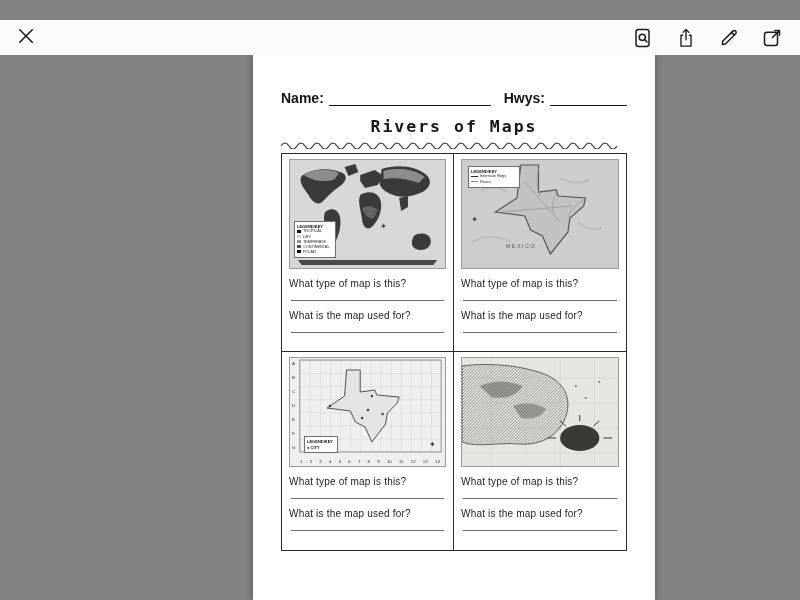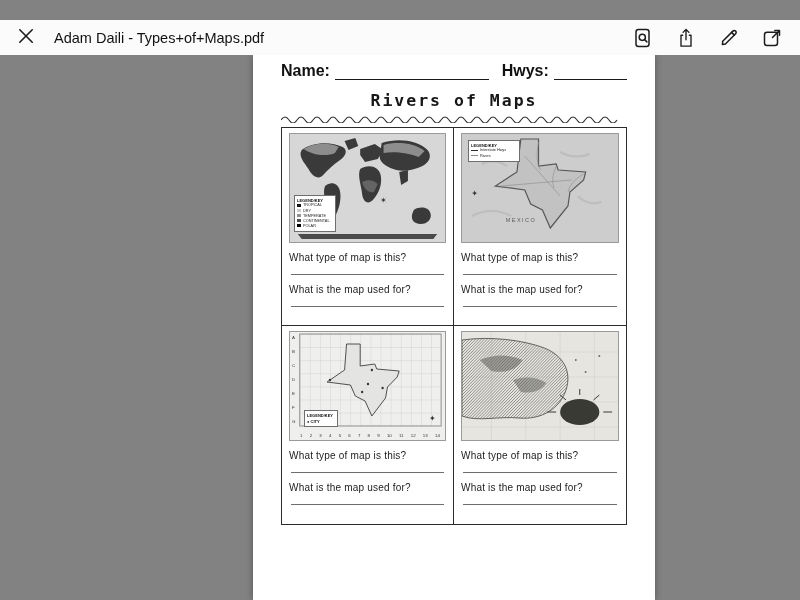--- a/index.html
+++ b/index.html
@@ -24,21 +24,21 @@
   .tb-icon { width:20px; height:20px; cursor:pointer; }
   .tb-icon svg { width:100%; height:100%; stroke:#1c1c1c; fill:none; stroke-width:1.5;
     stroke-linecap:round; stroke-linejoin:round; }
   .close-btn svg { width:16px; height:16px; stroke:#1c1c1c; fill:none; stroke-width:1.8; stroke-linecap:round; }
 
   
   .content { position:absolute; top:55px; left:0; right:0; bottom:0; background:#828282; }
   .pdf-page { position:absolute; left:253px; top:0; width:402px; height:545px; background:#ffffff;
     box-shadow:0 0 7px rgba(0,0,0,0.35); padding:7px 28px 0; }
 
-  .name-date-row { display:flex; align-items:flex-end; font-size:16px; font-weight:bold; color:#111; gap:5px; }
+  .name-date-row { display:flex; align-items:flex-end; font-size:14px; font-weight:bold; color:#111; gap:5px;margin-top:28px; }
   .nd-line { border-bottom:1.4px solid #1a1a1a; height:10px; }
   .nd-line.long { flex:2.1; }
   .nd-line.short { flex:1; }
   .name-date-row .date-label { margin-left:8px; }
 
   .ws-title { text-align:center; margin-top:11px; font-family:"DejaVu Sans Mono", monospace;
     font-size:16.5px; font-weight:bold; letter-spacing:2px; color:#171717; }
   .squiggle { display:block; width:100%; height:8px; margin-top:5px; }
 
   .grid-table { margin-top:4px; border:1.6px solid #2b2b2b; display:grid; grid-template-columns:1fr 1fr; }
@@ -90,21 +90,20 @@
 
 <div class="screen">
 
 
   <div class="toolbar">
     <span class="close-btn">
       <svg viewBox="0 0 18 18">
           <path d="M2,2 L16,16 M16,2 L2,16"></path>
         </svg>
     </span>
-    <span class="tb-title">Adam Daili - Types+of+Maps.pdf</span>
     <div class="tb-right">
       <span class="tb-icon">
         <svg viewBox="0 0 20 20">
           <rect x="3" y="1.5" width="13" height="17" rx="2.5"></rect>
           <circle cx="9.3" cy="9.3" r="3.1"></circle>
           <path d="M11.6,11.6 L13.9,13.9"></path>
         </svg>
       </span>
       <span class="tb-icon">
         <svg viewBox="0 0 20 22">

